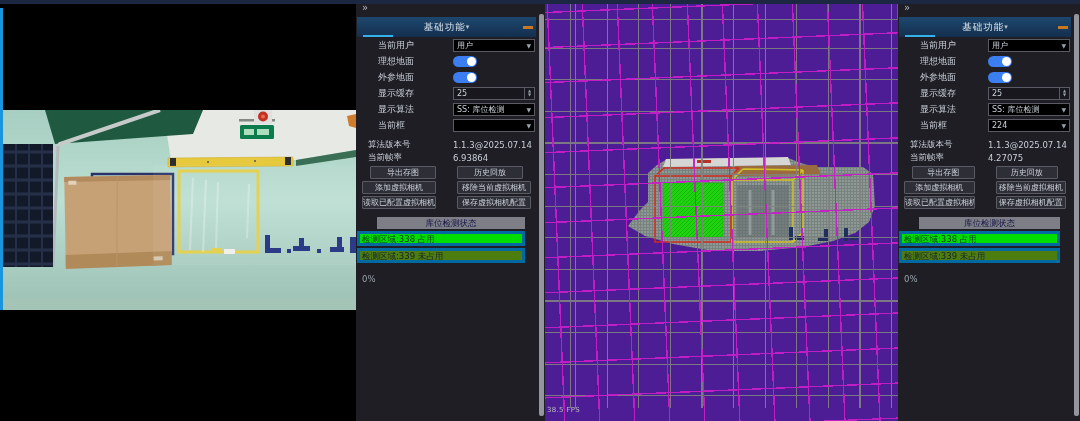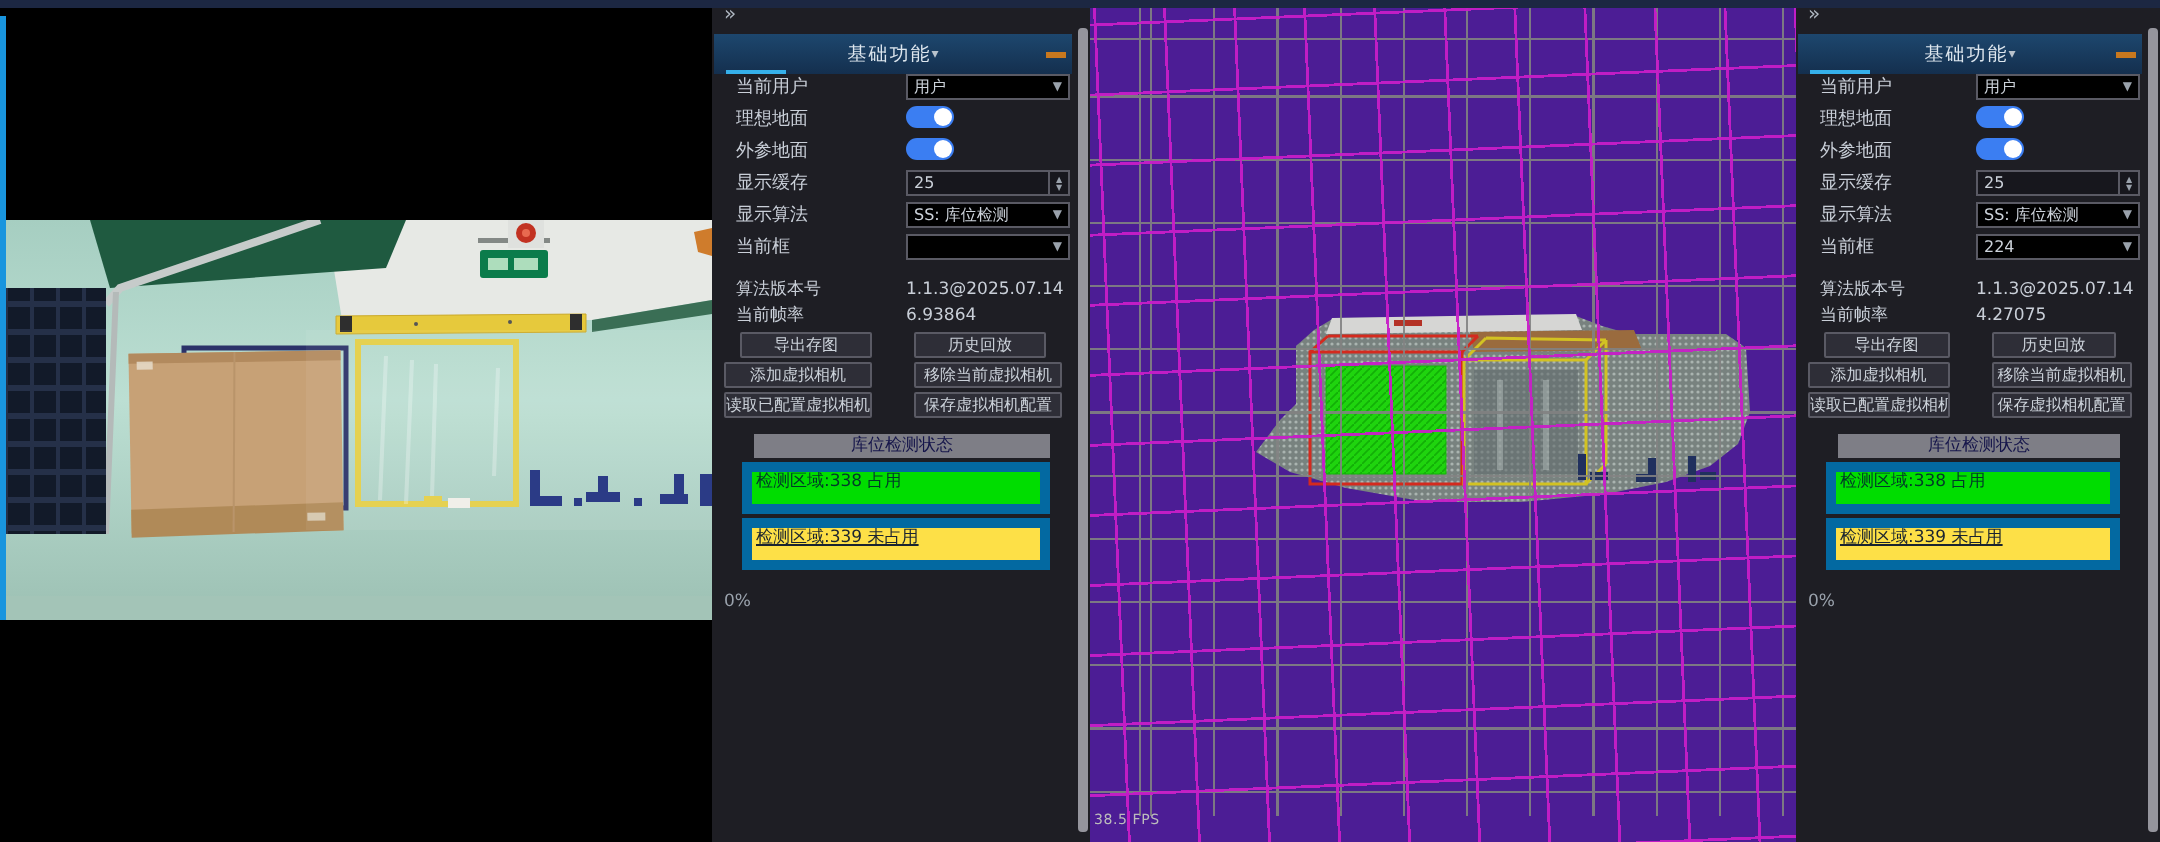--- a/index.html
+++ b/index.html
@@ -23,21 +23,21 @@
   .p-header { position:absolute; left:1px; right:9px; top:17px; height:20px;
               background:linear-gradient(180deg,#1d476e,#142f4e);
               display:flex; align-items:center; justify-content:center; padding:0 7px; }
   .p-header .ttl { color:#dde6ee; font-size:9.5px; letter-spacing:1px; }
   .p-header .chev { color:#b8c2cc; font-size:7px; }
   .p-underline { position:absolute; left:7px; top:35px; width:30px; height:2px; background:#35b0ea; }
   .accent-dash { position:absolute; right:12px; top:26px; width:10px; height:3px; background:#c8781e; }
   .scrollbar { position:absolute; right:1px; top:14px; bottom:5px; width:5px; background:#95959d; border-radius:2px; }
 
   .p-body { position:absolute; left:0; right:8px; top:37px; }
-  .row { height:16px; display:flex; padding:0 2px 0 12px; }
+  .row { height:16px; display:flex; align-items:center; padding:0 2px 0 22px; }
   .row .lbl { flex:1; font-size:9px; color:#c9cfd8; white-space:nowrap; overflow:hidden; }
   .ctl { width:82px; flex:none; }
 
   .select { display:flex; align-items:center; justify-content:space-between; height:13px;
             background:#000000; border:1px solid #5a5a64; padding:0 3px; cursor:pointer; }
   .select .val { font-size:8px; color:#ccd2da; white-space:nowrap; overflow:hidden; }
   .select .arr { font-size:6px; color:#9aa2ac; }
 
   .toggle { width:24px; height:11px; border-radius:6px; background:#3b7ef2; position:relative; cursor:pointer; }
   .toggle .knob { position:absolute; right:1px; top:1px; width:9px; height:9px; border-radius:50%; background:#fff; }
@@ -54,24 +54,24 @@
 
   .btnrow { display:flex; gap:21px; padding:0 6px; margin-top:2px; }
   .btnrow.first { padding:0 14px; }
   .btn { flex:1; height:13px; line-height:11px; text-align:center; font-size:8px; color:#ccd2da;
          background:#2e2e37; border:1px solid #5a5a64; border-radius:1px; cursor:pointer;
          white-space:nowrap; overflow:hidden; }
 
   .status { margin-top:8px; }
   .status-header { margin:0 12px 0 21px; height:12px; line-height:12px; text-align:center;
                    background:#7e7e86; color:#15154a; font-size:8.5px; }
-  .status-row { margin:2px 12px 0 15px; height:26px; line-height:10px; font-size:8.5px;
-                padding-left:2px; border:5px solid #0369a1; white-space:nowrap; overflow:hidden; }
+  .status-row { margin:2px 12px 0 1px; height:15px; line-height:10px; font-size:8.5px;
+                padding-left:2px; border:3px solid #0369a1; white-space:nowrap; overflow:hidden; }
   .status-row.occ { background:#00dd00; color:#003a28; }
-  .status-row.free { background:#fde047; color:#1a2430;text-decoration:underline; }
+  .status-row.free { background:#4d7c0f; color:#1a2430; }
   .progress { margin:11px 0 0 6px; font-size:8.5px; color:#9aa2ac; }
 
   
   .view3d { position:absolute; left:545px; top:0; width:353px; height:421px; background:#4c1d95; overflow:hidden; }
   .grid-gray { position:absolute; left:0; right:0; top:0; bottom:13px; opacity:.9;
     background-image:
       repeating-linear-gradient(90deg, #828282 0 1.1px, transparent 1.1px 31.6px),
       repeating-linear-gradient(0deg, #828282 0 1.1px, transparent 1.1px 31.6px);
     background-position:30px 20px; }
   .grid-magenta { position:absolute; left:-60px; right:-60px; top:-55px; bottom:-40px;

